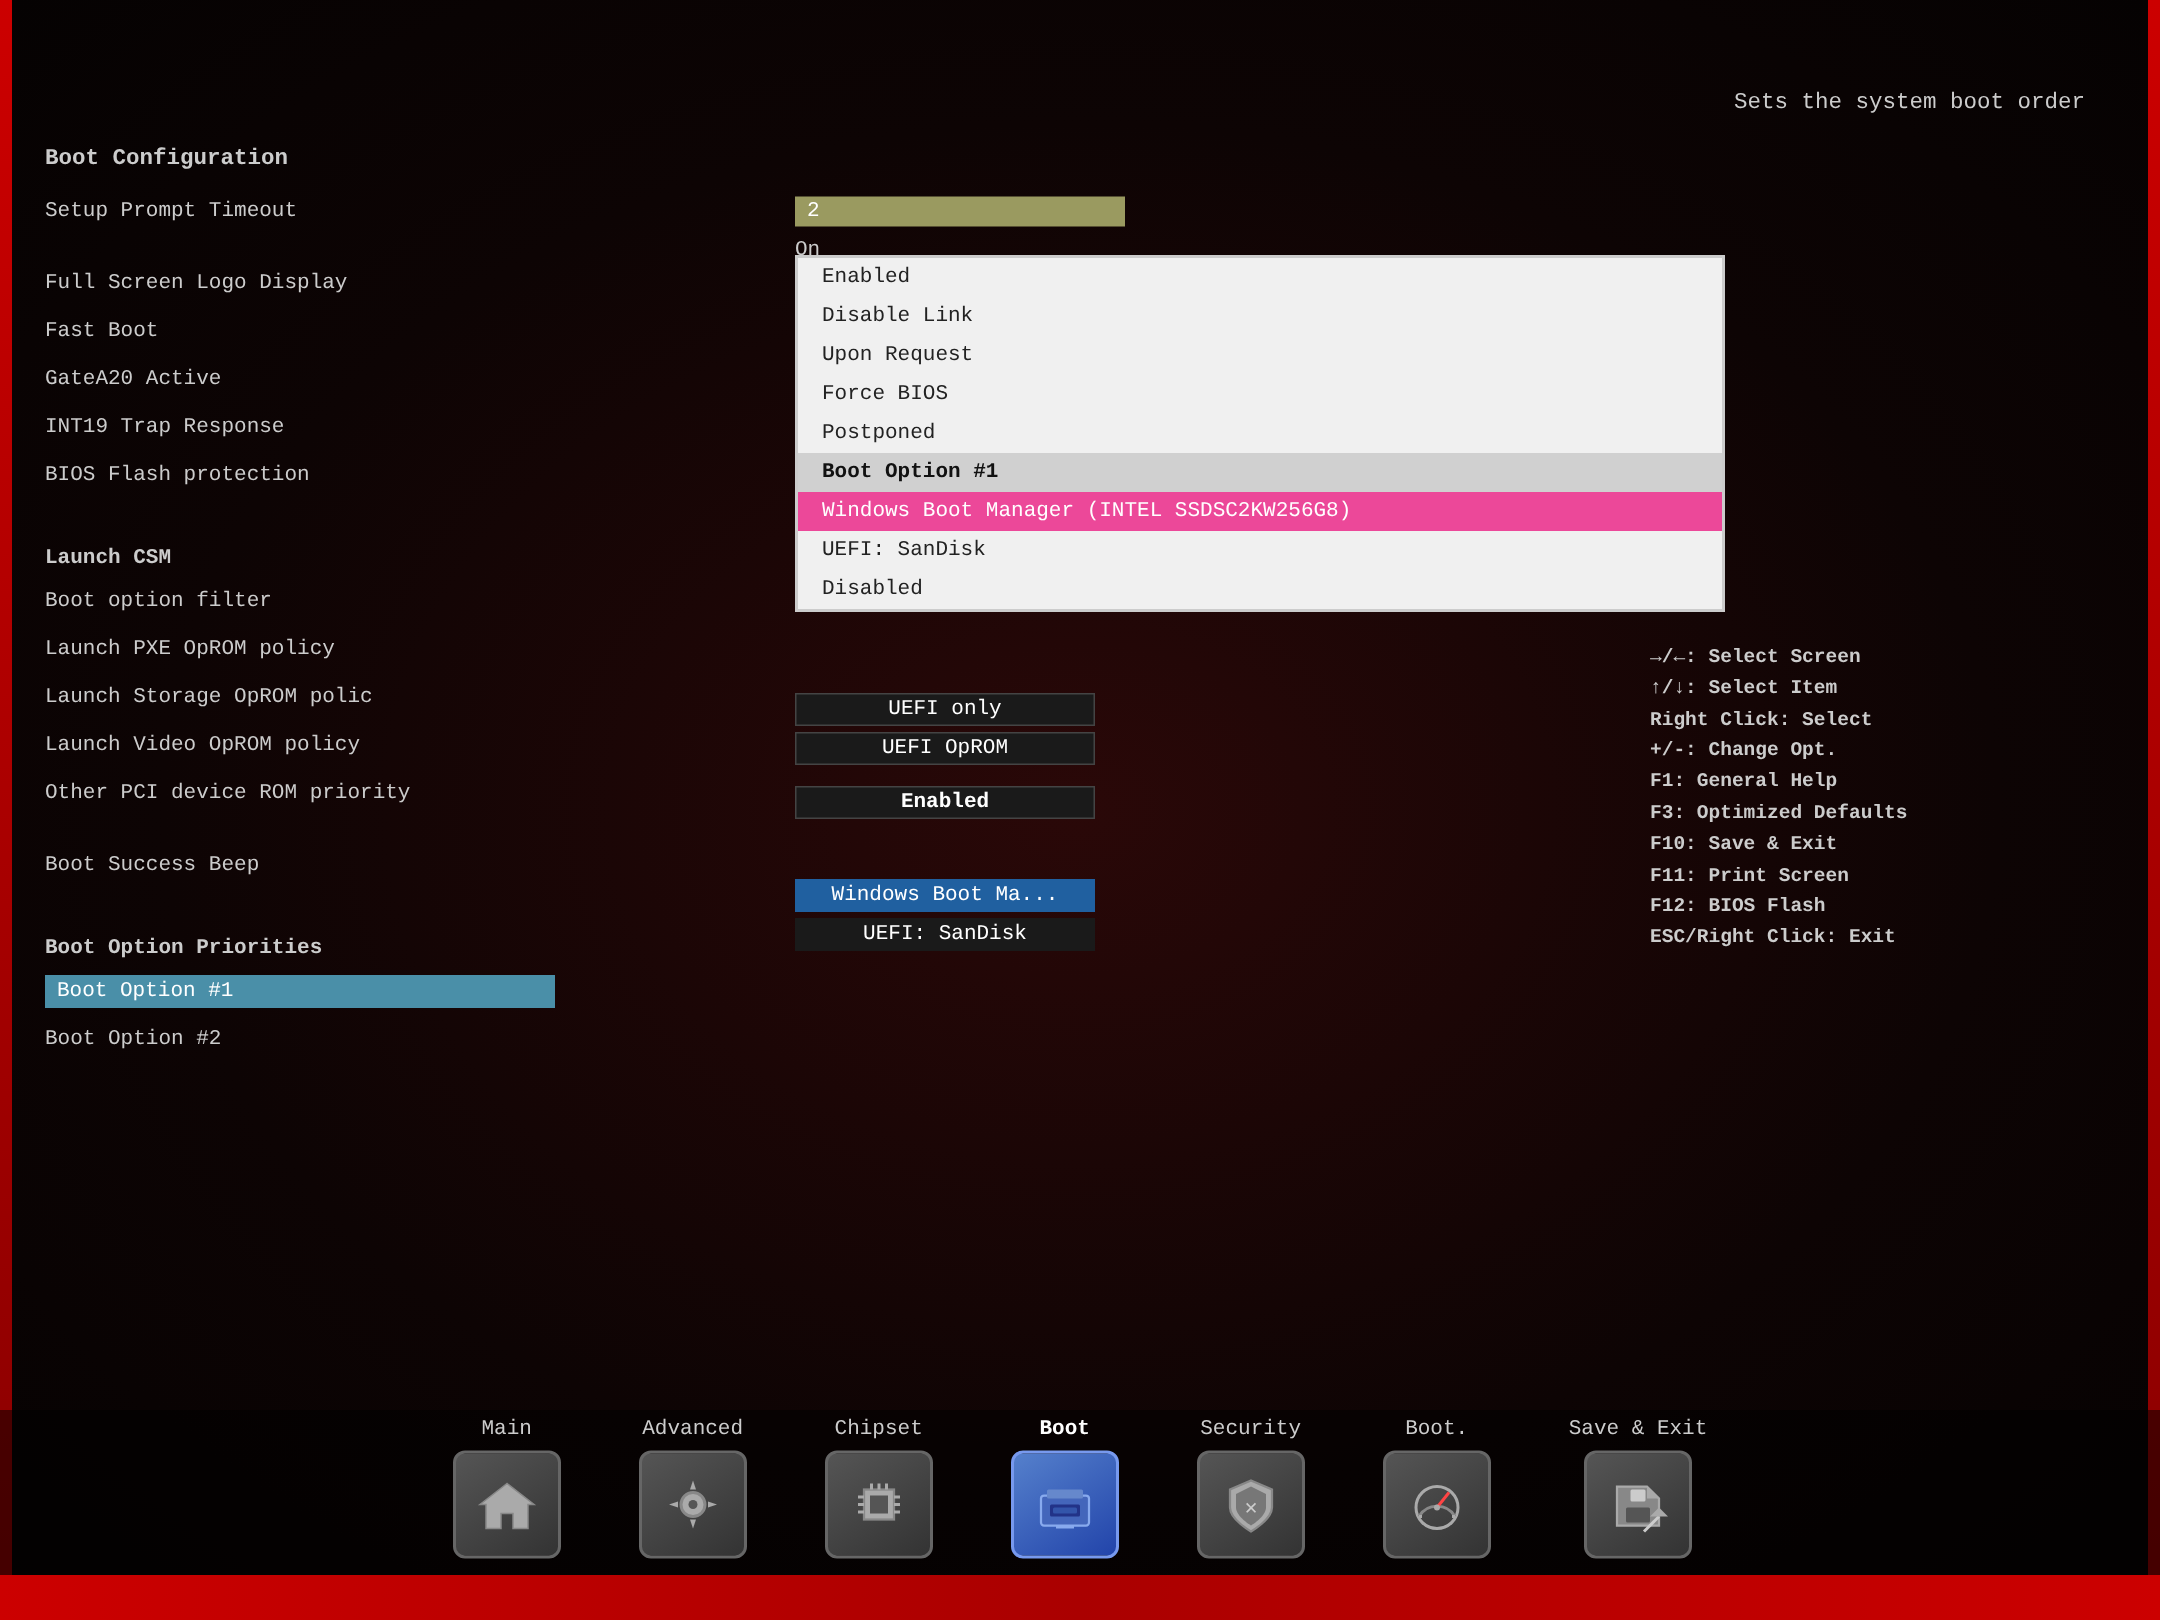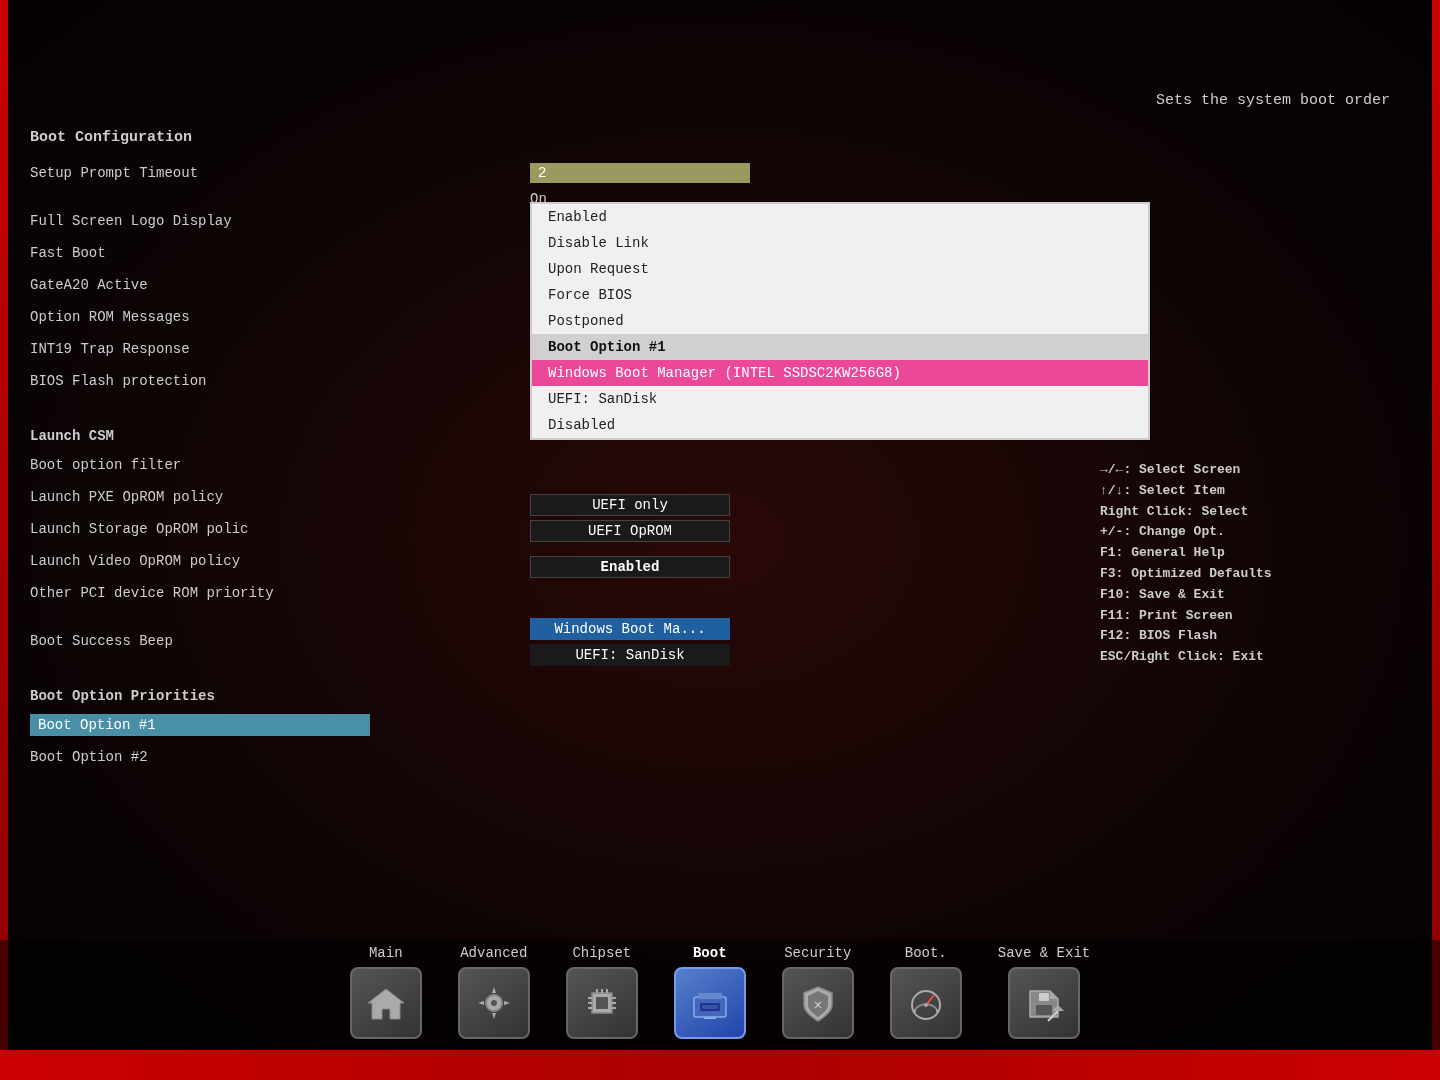--- a/index.html
+++ b/index.html
@@ -48,21 +48,20 @@
     
     .main-content {
       position: absolute;
       top: 60px;
       left: 30px;
       right: 30px;
       bottom: 140px;
       z-index: 1;
       display: flex;
       flex-direction: column;
-      margin-top: 32px;
     }
 
     
     .top-description {
       text-align: right;
       color: #cccccc;
       font-size: 15px;
       margin-bottom: 20px;
       padding-right: 20px;
     }
@@ -189,21 +188,21 @@
     
     .nav-tabs {
       position: absolute;
       bottom: 30px;
       left: 0;
       right: 0;
       height: 110px;
       display: flex;
       align-items: flex-start;
       justify-content: center;
-      gap: 0;
+      gap: 16px;
       padding-top: 5px;
       z-index: 3;
       background: rgba(0,0,0,0.5);
     }
 
     .nav-tab {
       display: flex;
       flex-direction: column;
       align-items: center;
       gap: 6px;
@@ -306,23 +305,20 @@
       </div>
 
       <div class="setting-row">
         <span class="setting-label">Fast Boot</span>
       </div>
 
       <div class="setting-row">
         <span class="setting-label">GateA20 Active</span>
       </div>
 
-      <div class="setting-row">
-        <span class="setting-label">Option ROM Messages</span>
-      </div>
 
       <div class="setting-row">
         <span class="setting-label">INT19 Trap Response</span>
       </div>
 
       <div class="setting-row">
         <span class="setting-label">BIOS Flash protection</span>
       </div>
 
       <div class="spacer"></div>

